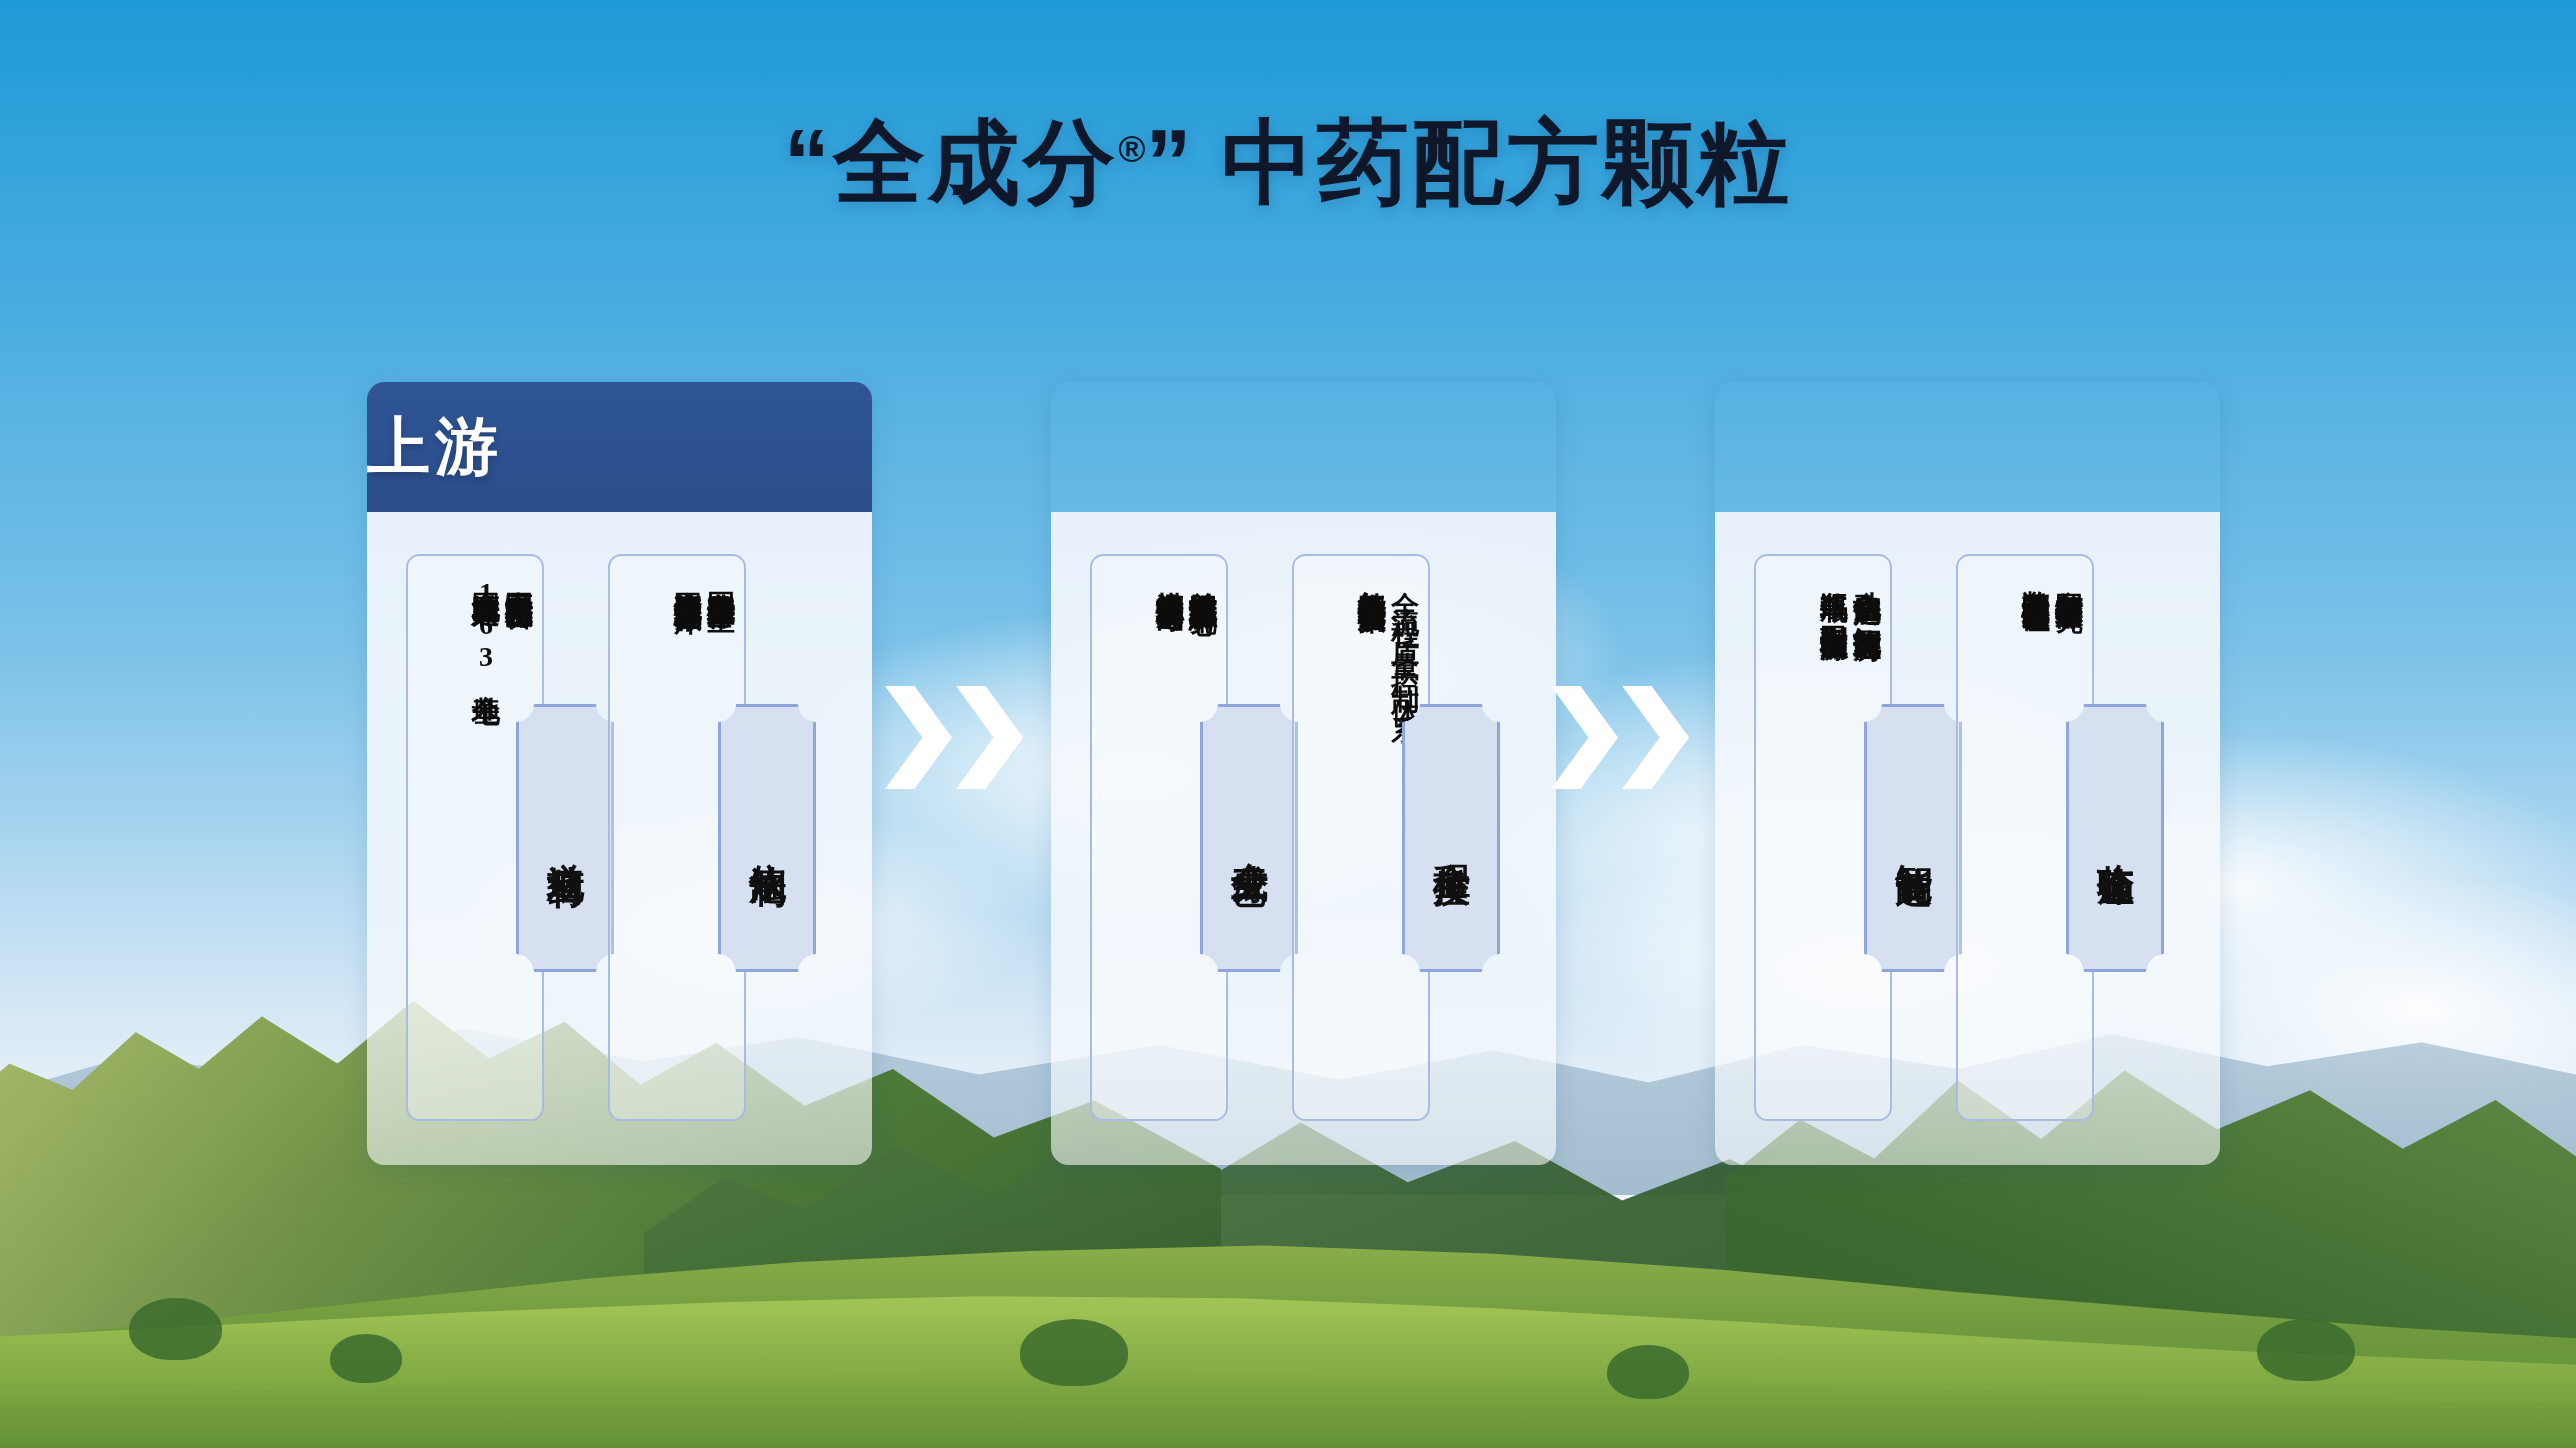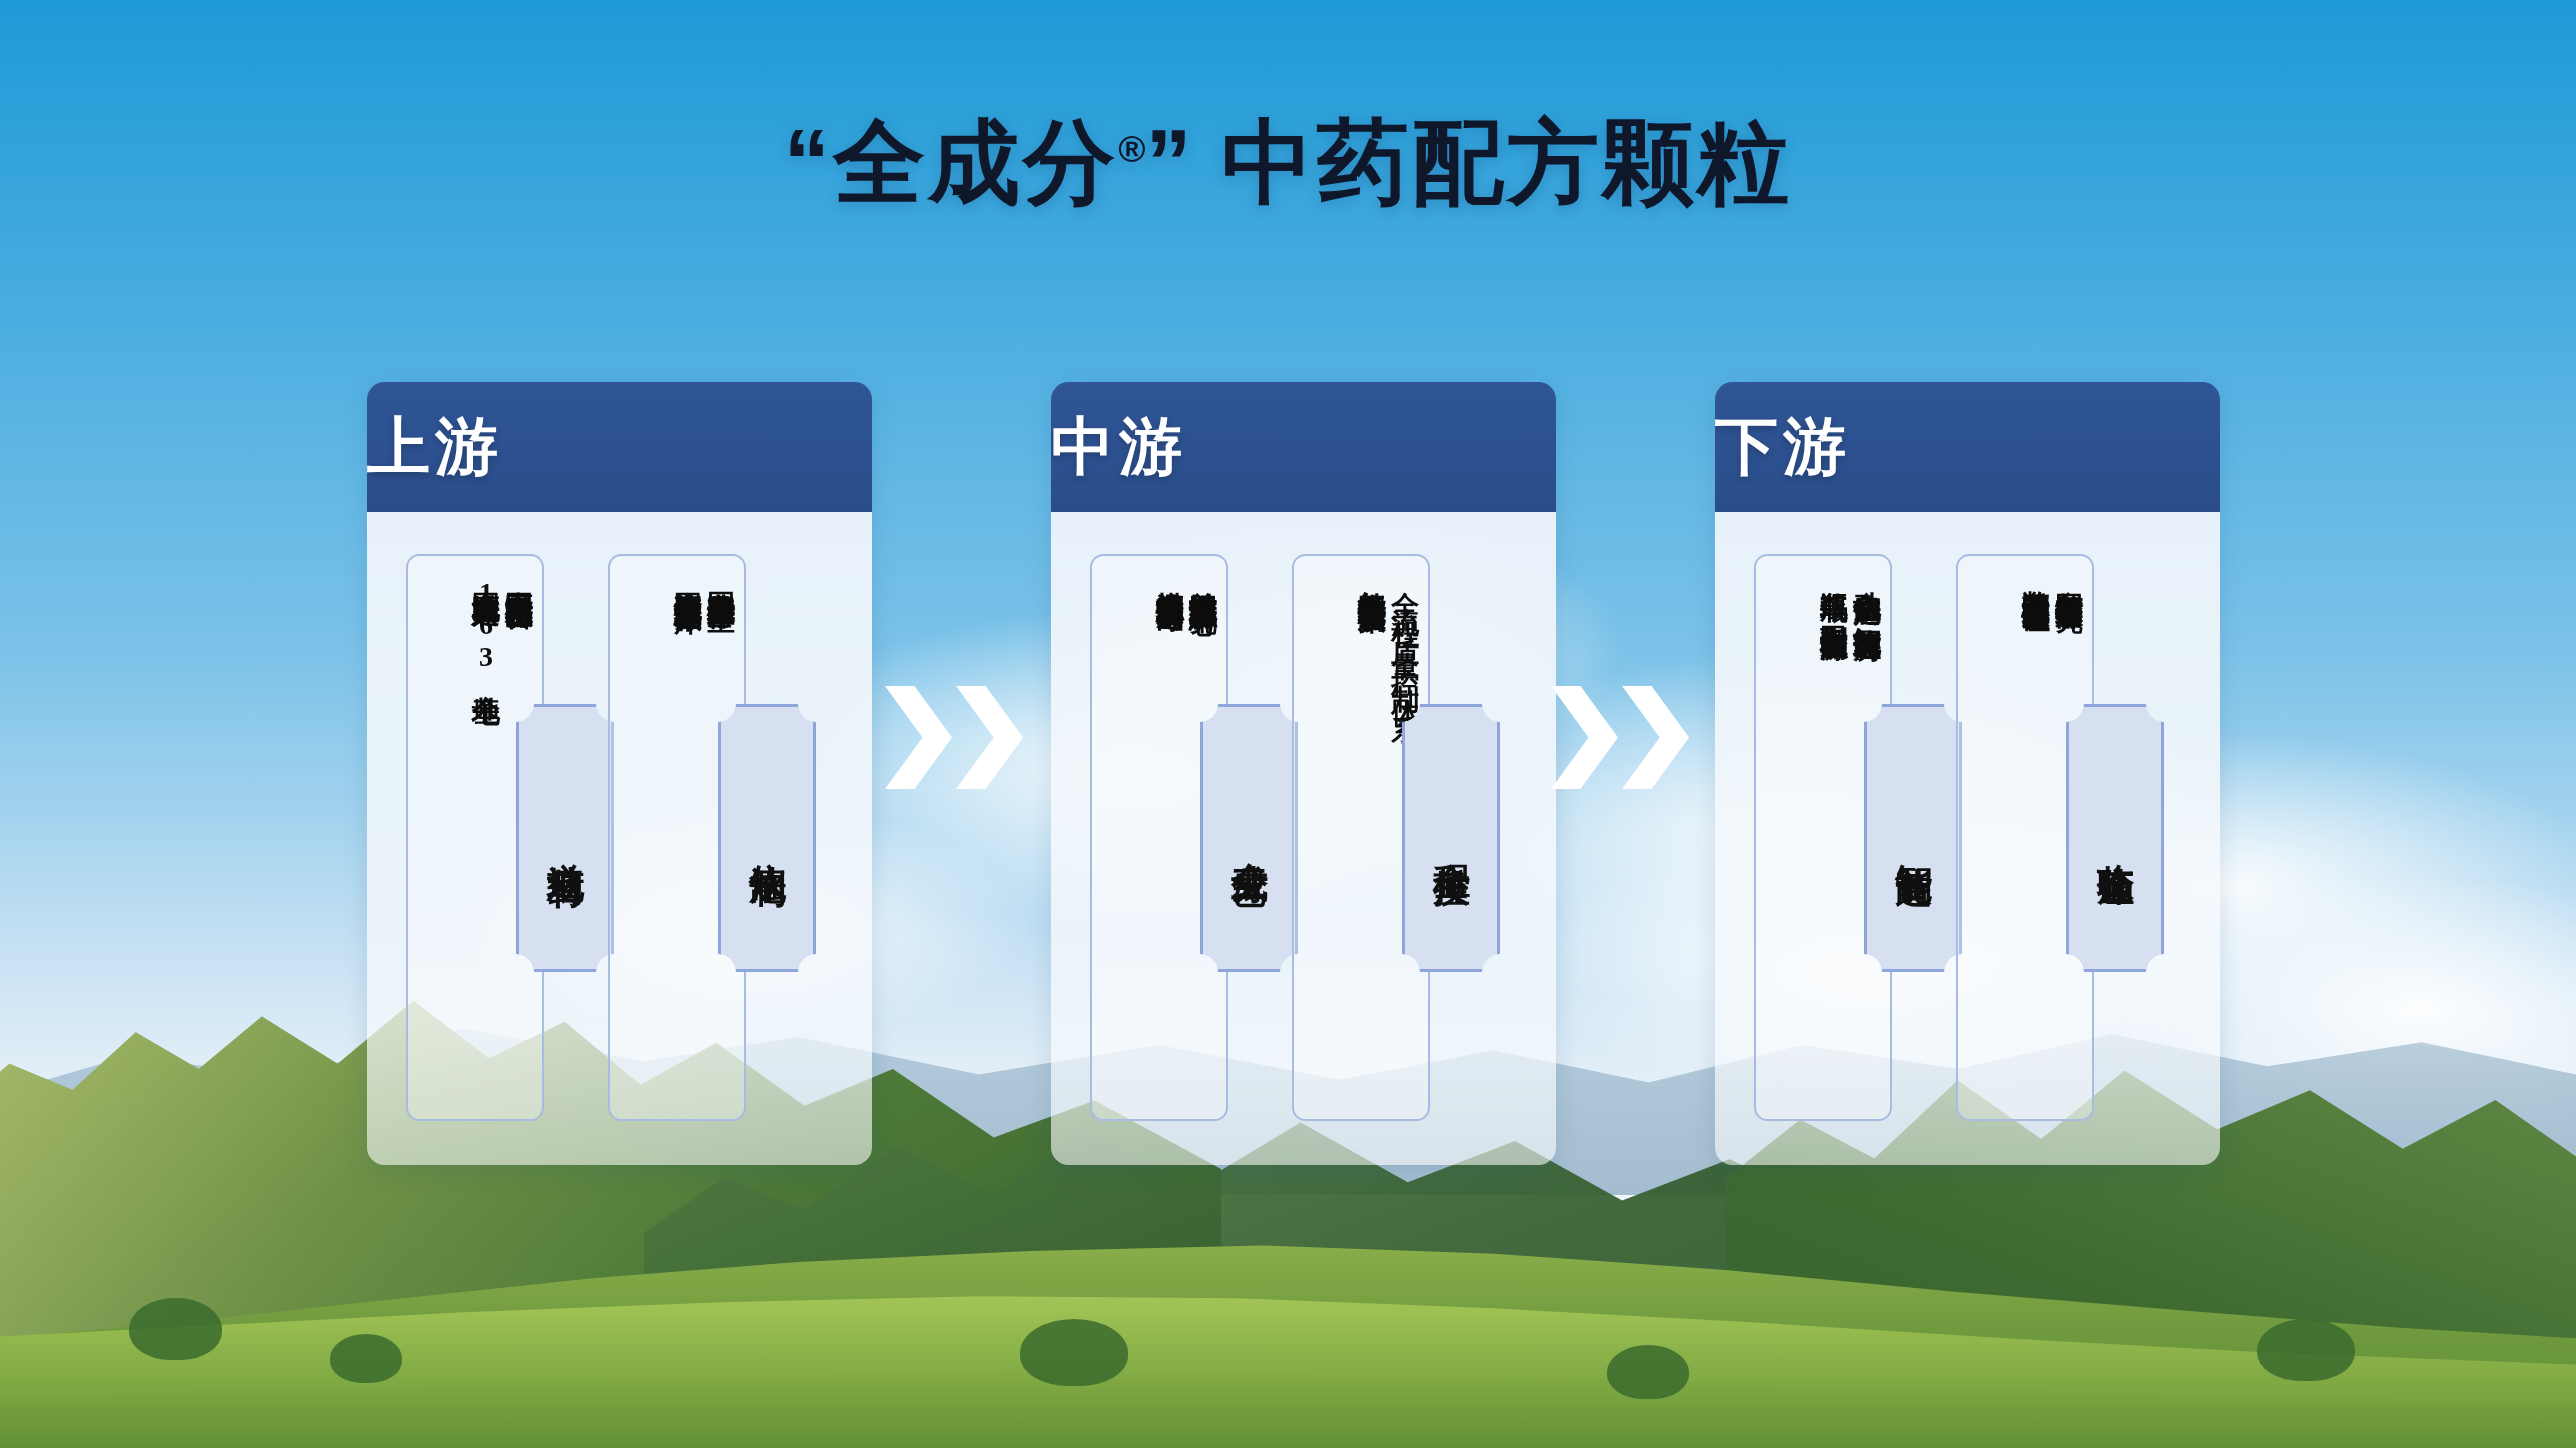--- a/index.html
+++ b/index.html
@@ -294,23 +294,20 @@
 
   </div>
 </section>
 
 <div class="arrows" id="arrow1">
   <div class="chev"></div>
   <div class="chev"></div>
 </div>
 
 <section class="card" id="card2">
-  <div class="card-head">
-    <span class="card-head-label">中游</span>
-  </div>
   <div class="card-body">
 
     <div class="group" style="left:39px;">
       <div class="group-box">
         <div class="vcol">关键技术国家地方联合工程研究中心</div>
         <div class="vcol">模拟汤剂制备工艺物质基础等同</div>
       </div>
       <div class="badge">
         <span class="badge-label">全成分工艺</span>
       </div>
@@ -328,23 +325,20 @@
 
   </div>
 </section>
 
 <div class="arrows" id="arrow2">
   <div class="chev"></div>
   <div class="chev"></div>
 </div>
 
 <section class="card" id="card3">
-  <div class="card-head">
-    <span class="card-head-label">下游</span>
-  </div>
   <div class="card-body">
 
     <div class="group" style="left:39px;">
       <div class="group-box">
         <div class="vcol">自动化生产制造　智能化药房管理</div>
         <div class="vcol">瓶装单瓶码　田间到舌尖全程溯源</div>
       </div>
       <div class="badge">
         <span class="badge-label">智能制造</span>
       </div>

